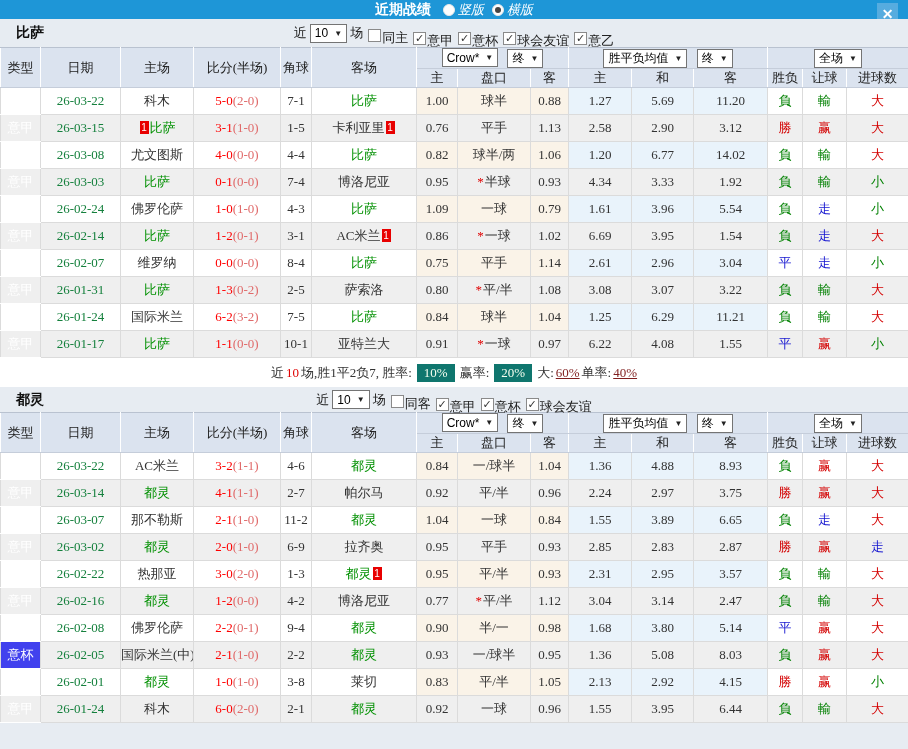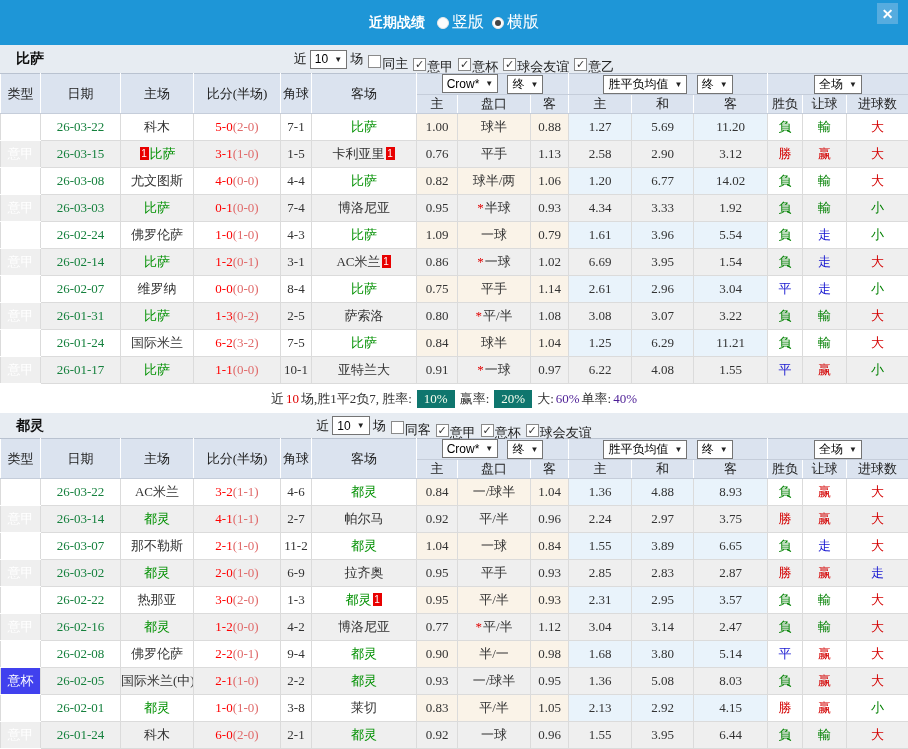--- a/index.html
+++ b/index.html
@@ -4,23 +4,23 @@
 <style>
   * { box-sizing: border-box; }
   html,body { margin:0; padding:0; }
   body {
     width:908px; height:749px; overflow:hidden;
     background:#E7ECF2;
     font-family:"Liberation Serif","DejaVu Serif",serif;
     font-size:13px; color:#333;
   }
   
-  .topbar{height:45px;background:#1E96D7;position:relative;display:flex;align-items:center;justify-content:center;color:#fff;}
+  .topbar{height:19px;background:#1E96D7;position:relative;display:flex;align-items:center;justify-content:center;color:#fff;}
   .topbar .title{font-weight:bold;font-size:14px;margin-right:4px;}
-  .radio-wrap{display:inline-flex;align-items:center;margin-left:8px;font-size:16px;cursor:default;}
+  .radio-wrap{display:inline-flex;align-items:center;margin-left:8px;font-size:13px;cursor:default;font-style:italic;}
   .radio{width:12px;height:12px;border-radius:50%;background:#fdfdfd;border:1px solid #e8e8e8;display:inline-flex;align-items:center;justify-content:center;margin-right:3px;}
   .radio.on::after{content:"";width:6px;height:6px;border-radius:50%;background:#444;}
   .close{position:absolute;right:10px;top:3px;width:21px;height:21px;background:#56ACDF;color:#fff;display:flex;align-items:center;justify-content:center;font-size:14px;font-weight:bold;cursor:pointer;font-family:"Liberation Sans",sans-serif;}
   
   .secbar{position:relative;display:flex;align-items:center;justify-content:center;background:#E7ECF2;}
   .secbar.h28{height:28px;} .secbar.h25{height:25px;}
   .teamname{position:absolute;left:16px;font-weight:bold;font-size:14px;color:#111;}
   .filter{display:flex;align-items:center;font-size:13px;color:#222;}
   .sel{display:inline-flex;align-items:center;border:1px solid #747474;background:#fff;height:19px;padding:0 4px;font-size:12px;color:#000;font-family:"Liberation Sans",sans-serif;margin:0 3px;cursor:pointer;}
   .sel .arr{font-size:8px;margin-left:6px;color:#222;}
@@ -42,21 +42,21 @@
   .focal{color:#009000;}
   .sc{color:#F00;}
   .half{color:#E06A6A;}
   .card{display:inline-block;background:#E80000;color:#fff;font-size:10px;line-height:13px;min-width:9px;padding:0 1px;text-align:center;margin:0 1px;vertical-align:1px;font-family:"Liberation Sans",sans-serif;}
   .star{color:#E00000;margin-right:1px;}
   .cr{color:#D40000;} .cg{color:#008000;} .cb{color:#1515D0;}
   
   .summary{height:29px;background:#fff;display:flex;align-items:center;justify-content:center;font-size:13px;color:#333;}
   .summary span{margin:0 1px;}
   .badge{background:#0f766e;color:#F7FFF0;padding:1px 7px;margin:0 4px !important;}
-  .red{color:#E00000;} .blue{color:#4c1d95;}
+  .red{color:#E00000;} .blue{color:#7f1d1d;text-decoration:underline;}
 </style>
 </head>
 <body>
 
 <div class="topbar">
   <span class="title">近期战绩</span>
   <span class="radio-wrap">
     <span class="radio"></span>
     <span>竖版</span>
   </span>

